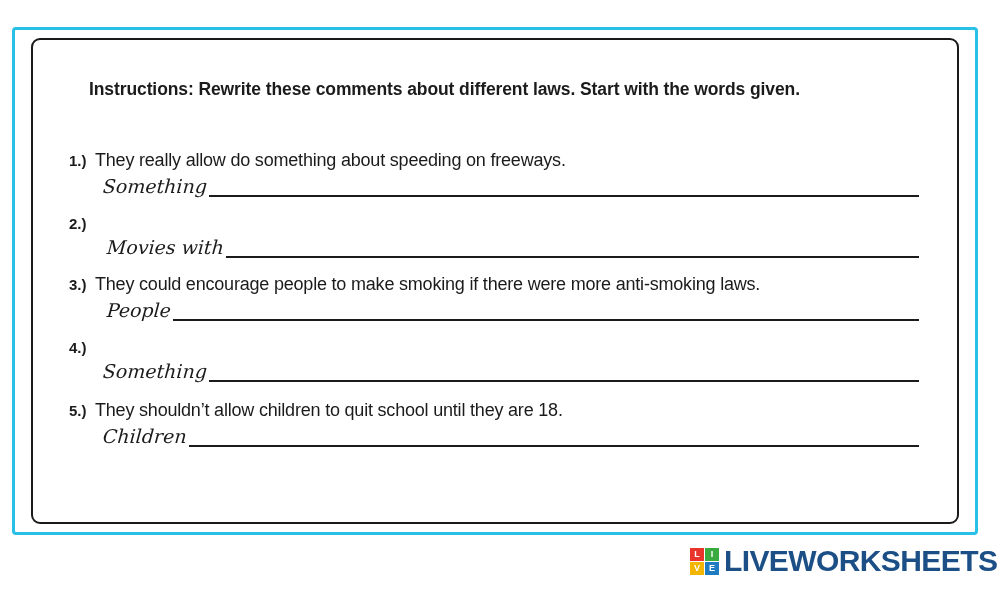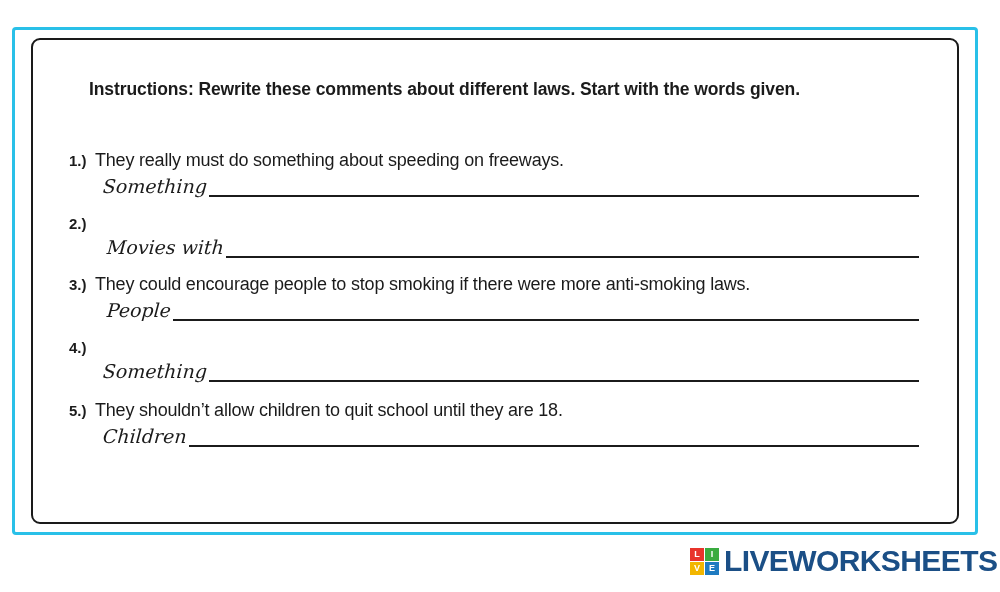--- a/index.html
+++ b/index.html
@@ -173,42 +173,42 @@
 
     <div class="instructions">Instructions: Rewrite these comments about different laws. Start with the words given.</div>
 
     <div class="ghost-line">                                                                                                    ,</div>
 
     <div class="items">
 
       <div class="item item-1">
         <div class="q-row">
           <span class="q-num">1.)</span>
-          <span class="q-text">They really must do something about speeding on freeways.</span>
+          <span class="q-text">They really allow do something about speeding on freeways.</span>
         </div>
         <div class="a-row">
           <span class="a-prompt">Something</span>
           <span class="a-line"></span>
         </div>
       </div>
 
       <div class="item item-2">
         <div class="q-row">
           <span class="q-num">2.)</span>
         </div>
         <div class="a-row">
           <span class="a-prompt">Movies with</span>
           <span class="a-line"></span>
         </div>
       </div>
 
       <div class="item item-3">
         <div class="q-row">
           <span class="q-num">3.)</span>
-          <span class="q-text">They could encourage people to stop smoking if there were more anti-smoking laws.</span>
+          <span class="q-text">They could encourage people to make smoking if there were more anti-smoking laws.</span>
         </div>
         <div class="a-row">
           <span class="a-prompt">People</span>
           <span class="a-line"></span>
         </div>
       </div>
 
       <div class="item item-4">
         <div class="q-row">
           <span class="q-num">4.)</span>

